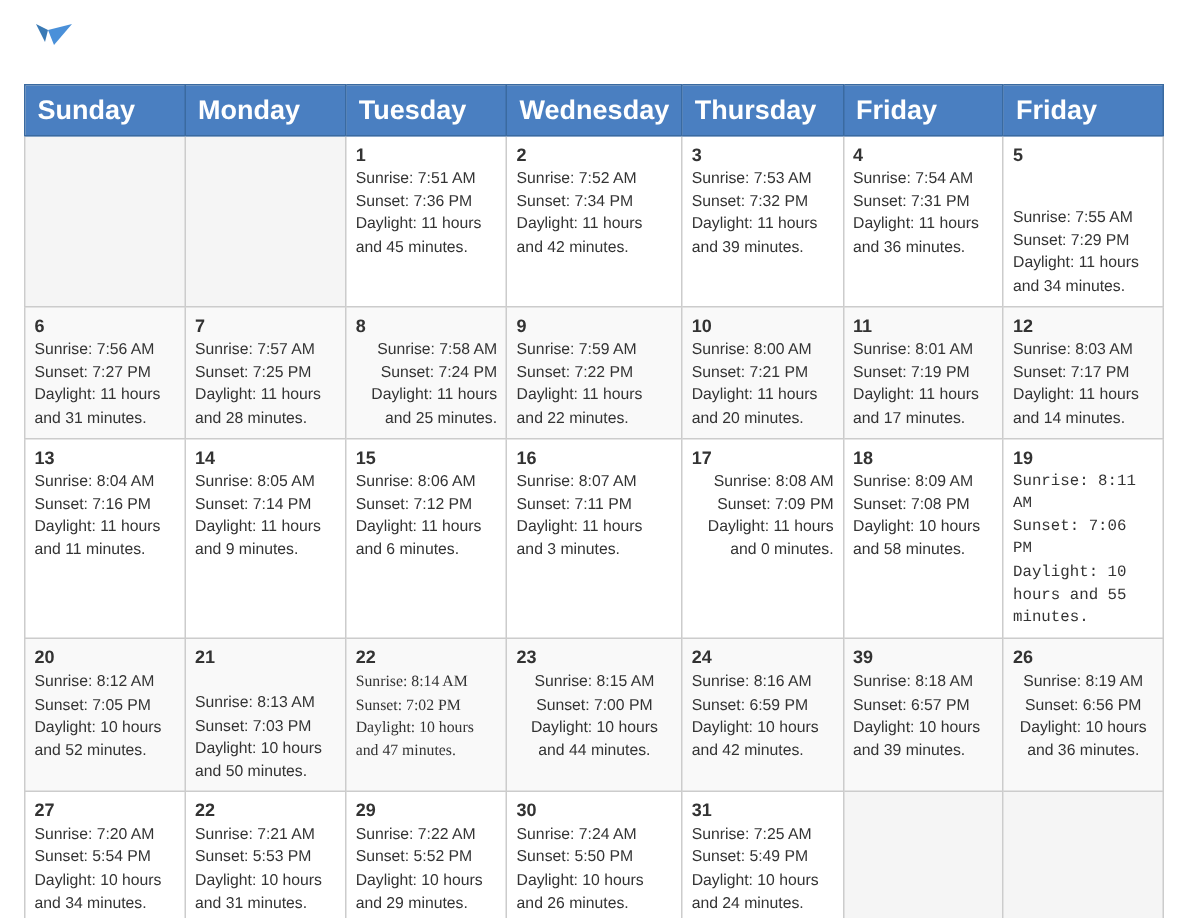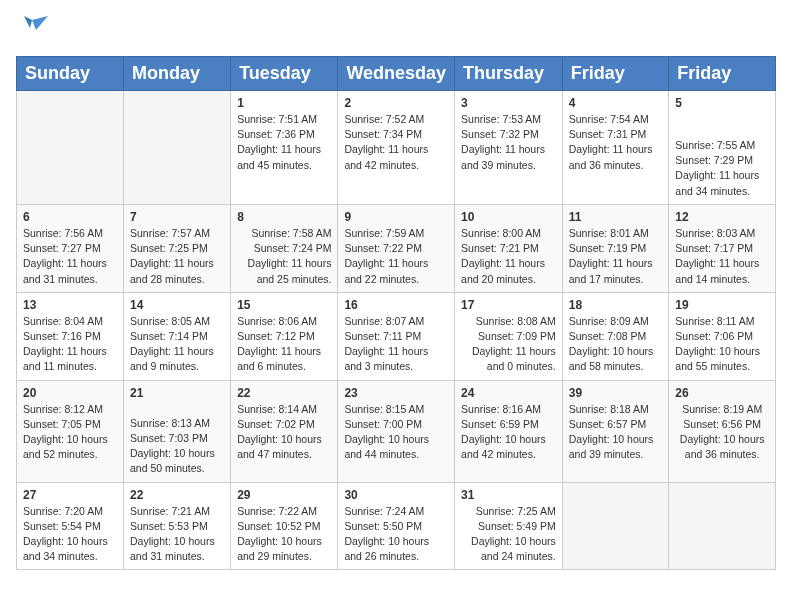--- a/index.html
+++ b/index.html
@@ -220,47 +220,47 @@
 Daylight: 11 hours and 0 minutes.</div>
         </td>
         <td>
           <span class="day-number">18</span>
           <div class="day-info" style="white-space: pre-line;">Sunrise: 8:09 AM
 Sunset: 7:08 PM
 Daylight: 10 hours and 58 minutes.</div>
         </td>
         <td>
           <span class="day-number">19</span>
-          <div class="day-info" style="white-space: pre-line;">Sunrise: 8:11 AM
+          <div class="day-info" style="white-space: pre-line; font-family: Liberation Mono, monospace;">Sunrise: 8:11 AM
 Sunset: 7:06 PM
 Daylight: 10 hours and 55 minutes.</div>
         </td>
       </tr>
       <tr>
         <td>
           <span class="day-number">20</span>
           <div class="day-info" style="white-space: pre-line;">Sunrise: 8:12 AM
 Sunset: 7:05 PM
 Daylight: 10 hours and 52 minutes.</div>
         </td>
         <td>
           <span class="day-number">21</span>
           <div class="day-info" style="white-space: pre-line; margin-top: 16px;">Sunrise: 8:13 AM
 Sunset: 7:03 PM
 Daylight: 10 hours and 50 minutes.</div>
         </td>
         <td>
           <span class="day-number">22</span>
-          <div class="day-info" style="white-space: pre-line;">Sunrise: 8:14 AM
+          <div class="day-info" style="white-space: pre-line; font-family: Liberation Serif, serif;">Sunrise: 8:14 AM
 Sunset: 7:02 PM
 Daylight: 10 hours and 47 minutes.</div>
         </td>
         <td>
           <span class="day-number">23</span>
-          <div class="day-info" style="white-space: pre-line;">Sunrise: 8:15 AM
+          <div class="day-info" style="white-space: pre-line; text-align: center;">Sunrise: 8:15 AM
 Sunset: 7:00 PM
 Daylight: 10 hours and 44 minutes.</div>
         </td>
         <td>
           <span class="day-number">24</span>
           <div class="day-info" style="white-space: pre-line;">Sunrise: 8:16 AM
 Sunset: 6:59 PM
 Daylight: 10 hours and 42 minutes.</div>
         </td>
         <td>
@@ -285,32 +285,32 @@
         </td>
         <td>
           <span class="day-number">22</span>
           <div class="day-info" style="white-space: pre-line;">Sunrise: 7:21 AM
 Sunset: 5:53 PM
 Daylight: 10 hours and 31 minutes.</div>
         </td>
         <td>
           <span class="day-number">29</span>
           <div class="day-info" style="white-space: pre-line;">Sunrise: 7:22 AM
-Sunset: 10:52 PM
+Sunset: 5:52 PM
 Daylight: 10 hours and 29 minutes.</div>
         </td>
         <td>
           <span class="day-number">30</span>
           <div class="day-info" style="white-space: pre-line;">Sunrise: 7:24 AM
 Sunset: 5:50 PM
 Daylight: 10 hours and 26 minutes.</div>
         </td>
         <td>
           <span class="day-number">31</span>
-          <div class="day-info" style="white-space: pre-line; text-align: right;">Sunrise: 7:25 AM
+          <div class="day-info" style="white-space: pre-line;">Sunrise: 7:25 AM
 Sunset: 5:49 PM
 Daylight: 10 hours and 24 minutes.</div>
         </td>
         <td class="empty-cell"></td>
         <td class="empty-cell"></td>
       </tr>
     </tbody>
 </table>
 
 </body></html>

